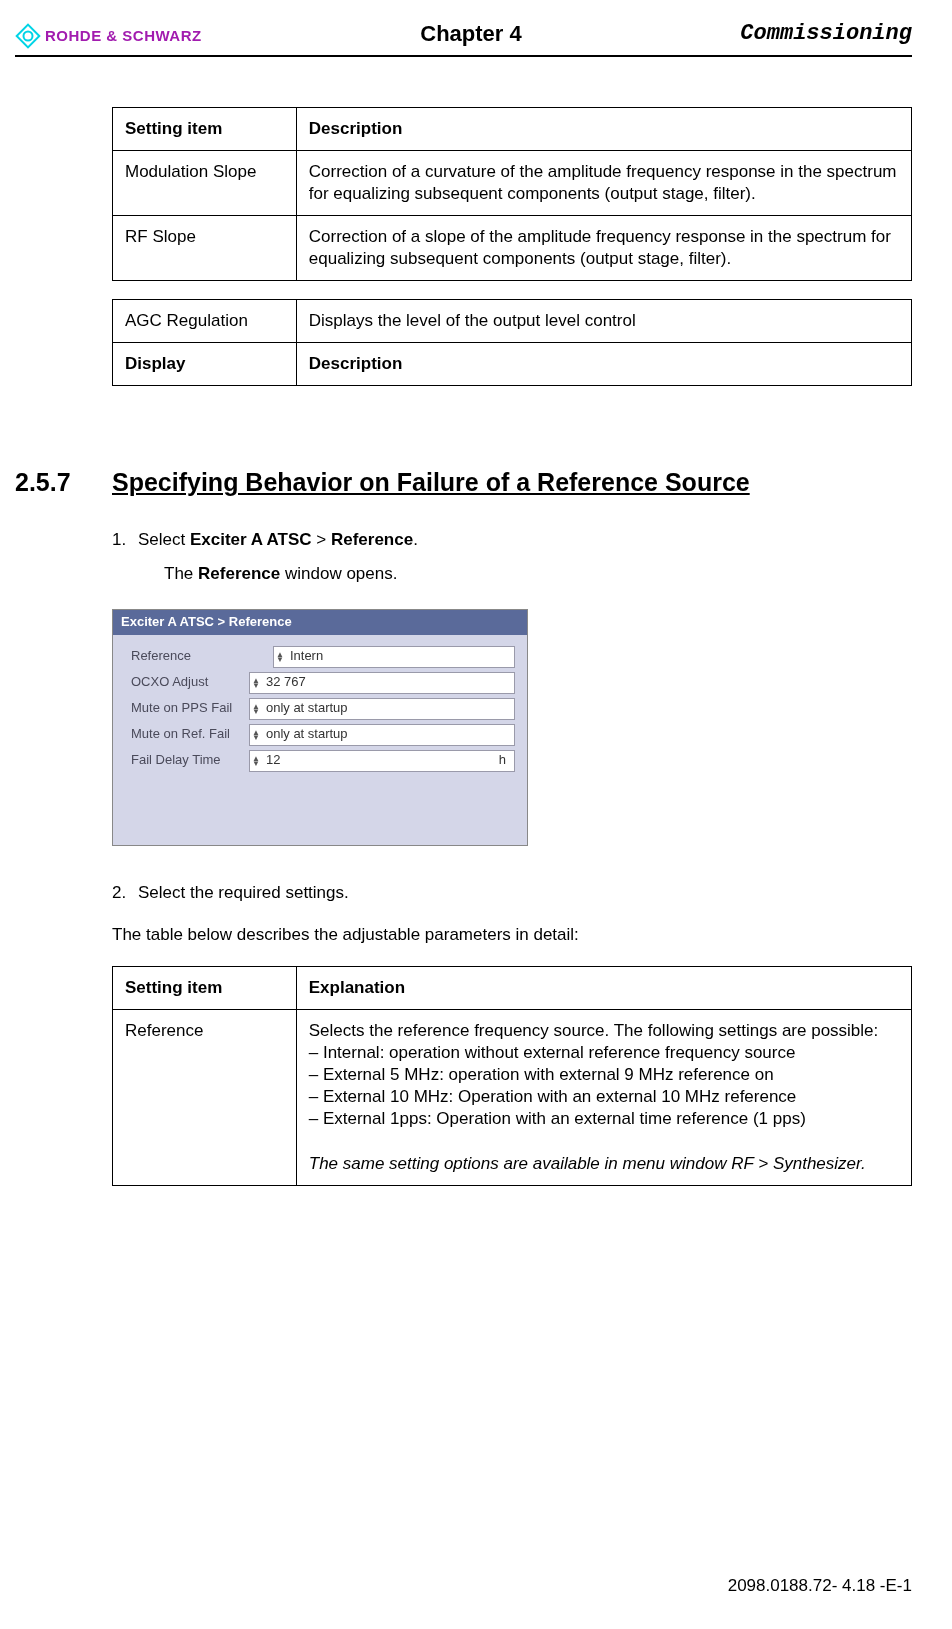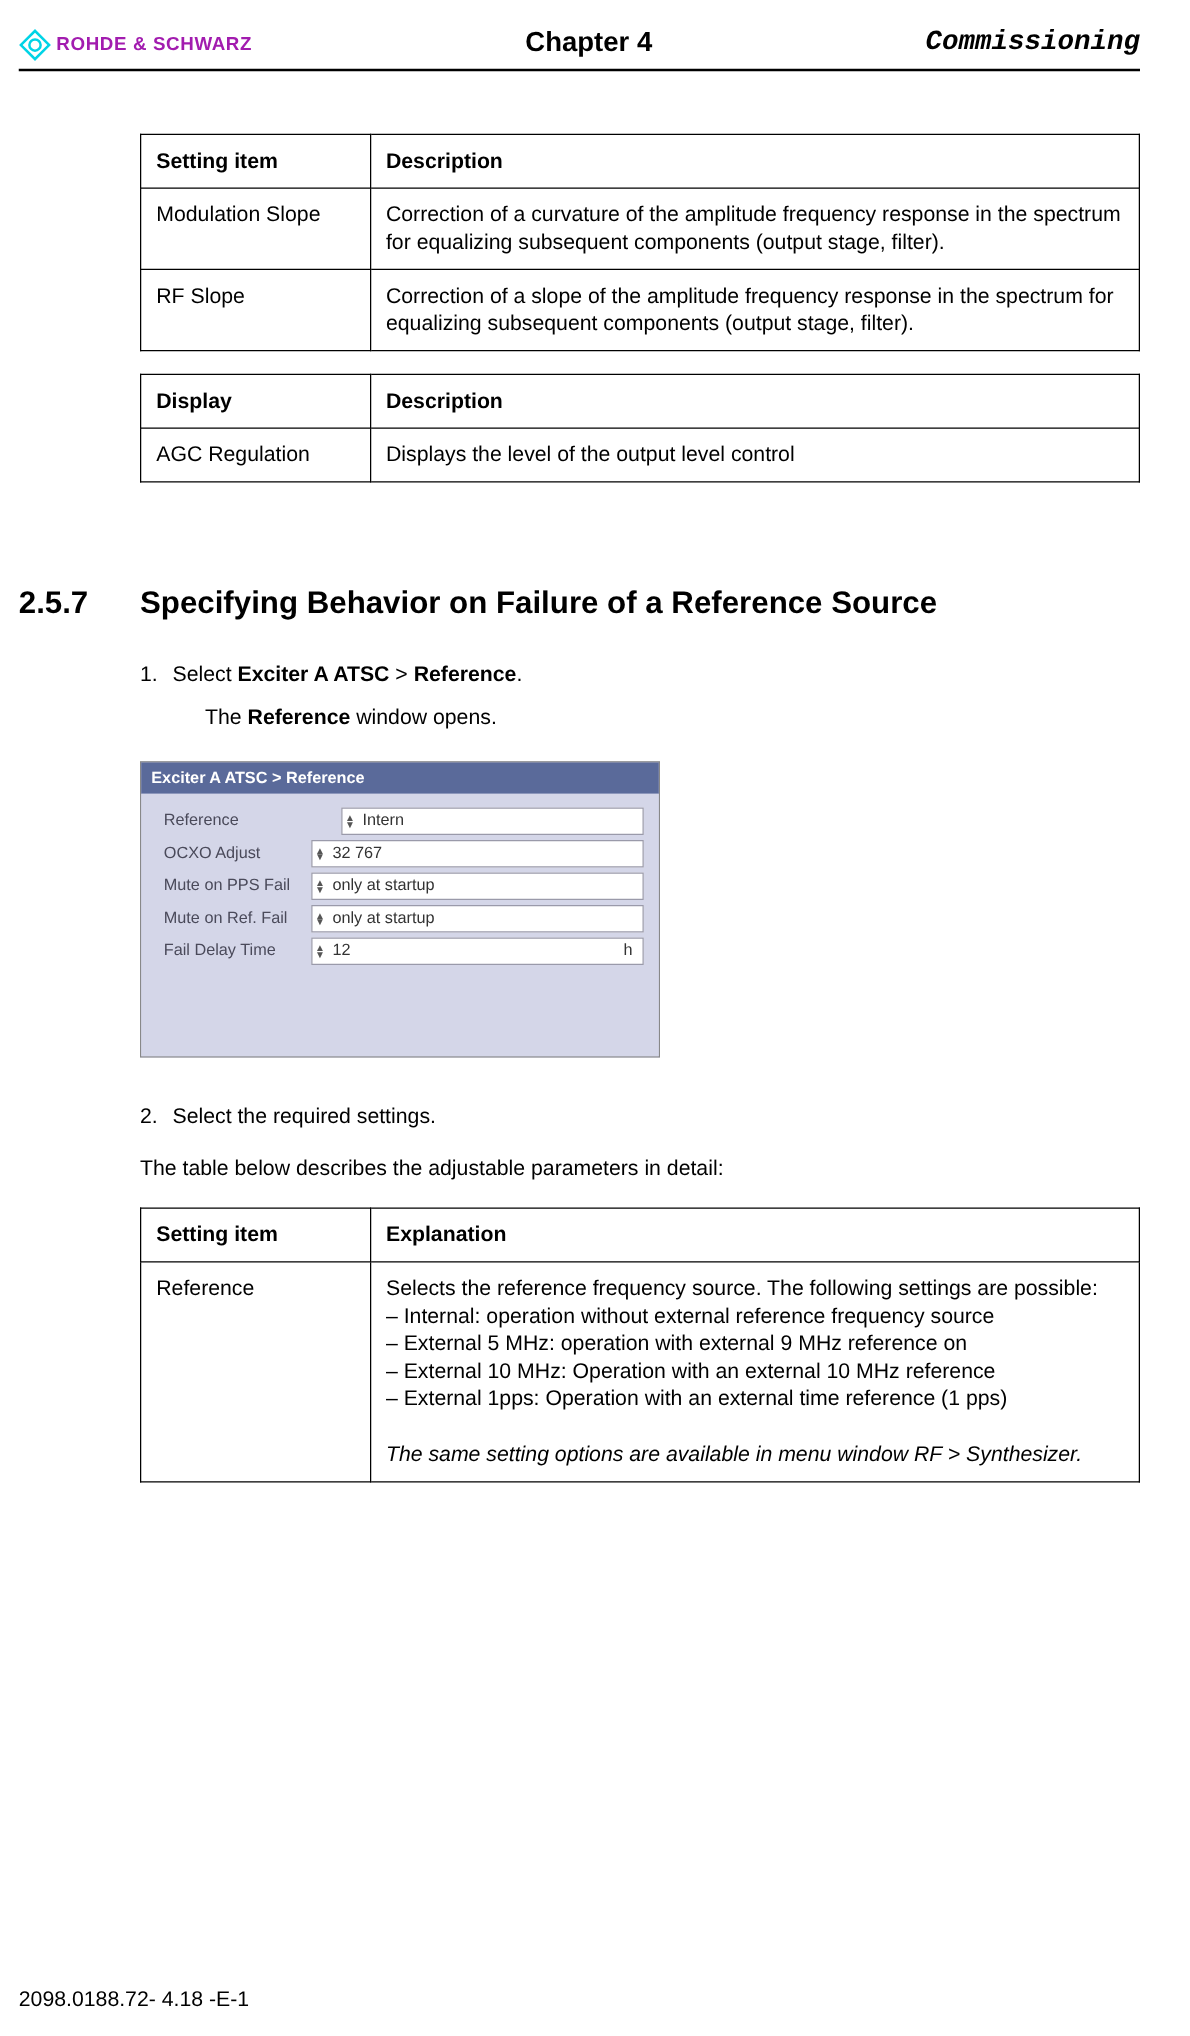--- a/index.html
+++ b/index.html
@@ -80,20 +80,21 @@
     }
     .section-num {
       font-weight: bold;
       font-size: 25px;
       width: 97px;
       flex-shrink: 0;
     }
     .section-title {
       font-weight: bold;
       font-size: 25px;
+      text-decoration: underline;
     }
     ol.steps {
       list-style: none;
       padding-left: 0;
     }
     ol.steps > li {
       margin-bottom: 14px;
       position: relative;
       padding-left: 26px;
     }
@@ -158,25 +159,25 @@
     }
     .shot-suffix {
       margin-left: auto;
       padding-right: 4px;
     }
     .para {
       margin: 20px 0;
     }
     .footer {
       position: absolute;
-      bottom: 18px;
+      bottom: 32px;
       left: 15px;
       right: 40px;
       display: flex;
-      justify-content: flex-start;
+      justify-content: flex-end;
       font-size: 17px;
     }
     em.note { font-style: italic; }
   </style>
 </head>
 <body>
 
 <div class="page">
 
   <div class="header">
@@ -208,26 +209,26 @@
       <tr>
         <td>RF Slope</td>
         <td>Correction of a slope of the amplitude frequency response in the spectrum for equalizing subsequent components (output stage, filter).</td>
       </tr>
     </tbody>
       </table>
 
     <table class="info">
       <tbody>
           <tr>
+        <td>AGC Regulation</td>
+        <td>Displays the level of the output level control</td>
+      </tr>
+      <tr>
         <th class="col1">Display</th>
         <th>Description</th>
-      </tr>
-      <tr>
-        <td>AGC Regulation</td>
-        <td>Displays the level of the output level control</td>
       </tr>
     </tbody>
       </table>
 
     <div class="section-row">
       <div class="section-num">2.5.7</div>
       <div class="section-title">Specifying Behavior on Failure of a Reference Source</div>
     </div>
 
     <ol class="steps">

